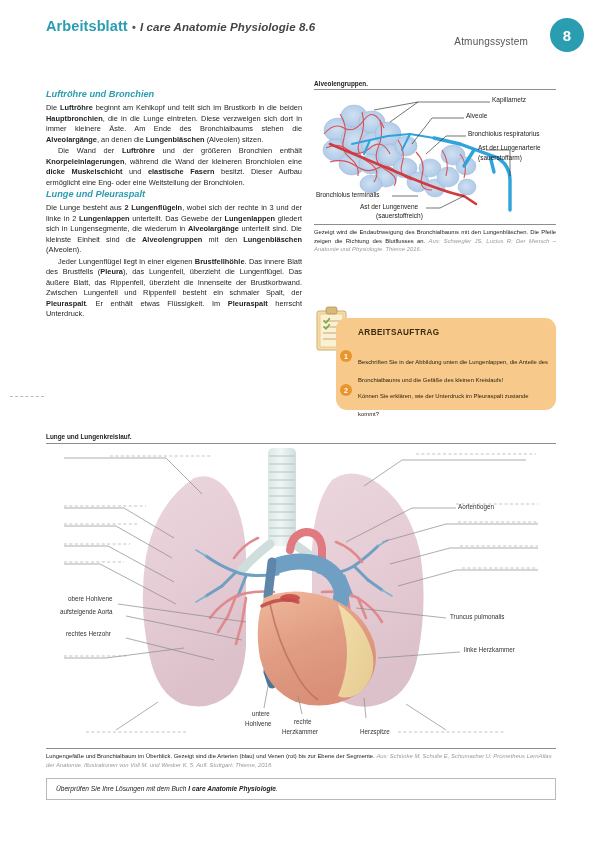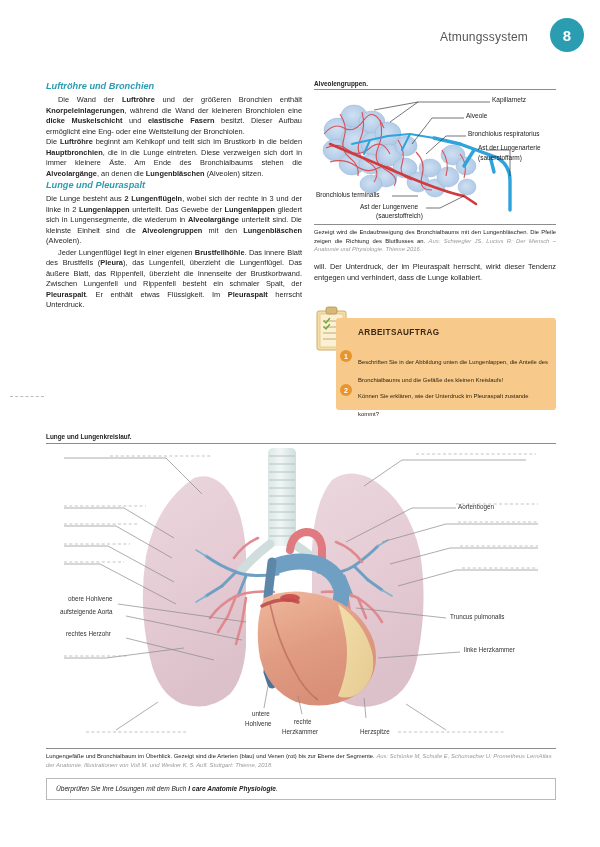--- a/index.html
+++ b/index.html
@@ -15,34 +15,34 @@
     width: 600px; height: 847px;
     background: #ffffff;
   }
   
   #header { position: absolute; left: 46px; top: 18px; width: 510px; height: 52px; }
   .hd-line1 { font-size: 14.5px; font-weight: bold; color: #2a9db0; letter-spacing: .1px; }
   .hd-line1 .sep { color: #555; font-weight: bold; font-size: 11px; }
   .hd-line1 .italic { font-style: italic; font-weight: bold; color: #444; font-size: 11.5px; }
   .hd-line2 { font-size: 14.5px; font-weight: bold; color: #2a9db0; margin-top: 2px; }
   #chapter-name {
-    position: absolute; right: 72px; top: 30px;
-    font-size: 12px; color: #555; letter-spacing: .2px;
+    position: absolute; right: 72px; top: 36px;
+    font-size: 10px; color: #555; letter-spacing: .2px;
   }
   #chapter-badge {
     position: absolute; right: 16px; top: 18px;
     width: 34px; height: 34px; border-radius: 50%;
     background: #2a9db0; color: #fff;
     font-size: 15px; font-weight: bold;
     display: flex; align-items: center; justify-content: center;
   }
 
   
   #left-col {
-    position: absolute; left: 46px; top: 80px; width: 256px;
+    position: absolute; left: 46px; top: 88px; width: 256px;
     font-size: 7.4px; line-height: 1.42; color: #252525; text-align: justify;
   }
   .sec-head {
     font-style: italic; font-weight: bold; color: #2a9db0;
     font-size: 9.2px; margin: 0 0 2px 0;
   }
   .sec-head.spaced { margin-top: 0; }
   .para { margin: 0 0 0 0; }
   .para.indent { text-indent: 12px; margin-top: 1px; }
   b { font-weight: bold; }
@@ -61,21 +61,21 @@
   }
   #fig1-caption .src { color: #9a9a9a; font-style: italic; }
   #right-text {
     position: absolute; left: 314px; top: 262px; width: 242px;
     font-size: 7.4px; line-height: 1.42; color: #252525; text-align: justify;
   }
 
   
   #taskbox {
     position: absolute; left: 336px; top: 318px; width: 220px; height: 92px;
-    background: #f7c98a; border-radius: 3px;
+    background: #f7c98a; border-radius: 11px;
   }
   #taskbox-title {
     position: absolute; left: 22px; top: 10px;
     font-size: 8.2px; font-weight: bold; color: #3a2a12; letter-spacing: .4px;
   }
   .task-item { position: absolute; left: 22px; width: 190px; }
   .task-num {
     position: absolute; left: -18px; top: 0;
     width: 12px; height: 12px; border-radius: 50%;
     background: #e8952e; color: #fff;
@@ -119,28 +119,33 @@
   
   .lbl { position: absolute; font-size: 6.5px; color: #1a1a1a; white-space: nowrap; }
   .lbl2 { position: absolute; font-size: 6.3px; color: #333; white-space: nowrap; }
 </style>
 </head>
 <body>
 
 <div id="page">
 
   <div id="header">
+    <div class="hd-line1">
+      <span>Arbeitsblatt</span>
+      <span class="sep">•</span>
+      <span class="italic">I care Anatomie Physiologie 8.6</span>
+    </div>
   </div>
   <div id="chapter-name">Atmungssystem</div>
   <div id="chapter-badge">8</div>
 
   <div id="left-col">
     <div class="sec-head">Luftröhre und Bronchien</div>
+    <div class="para">Die <b>Luftröhre</b> beginnt am Kehlkopf und teilt sich im Brustkorb in die beiden <b>Hauptbronchien</b>, die in die Lunge eintreten. Diese verzweigen sich dort in immer kleinere Äste. Am Ende des Bronchialbaums stehen die <b>Alveolargänge</b>, an denen die <b>Lungenbläschen</b> (Alveolen) sitzen.</div>
     <div class="para indent">Die Wand der <b>Luftröhre</b> und der größeren Bronchien enthält <b>Knorpeleinlagerungen</b>, während die Wand der kleineren Bronchiolen eine <b>dicke Muskelschicht</b> und <b>elastische Fasern</b> besitzt. Dieser Aufbau ermöglicht eine Eng- oder eine Weitstellung der Bronchiolen.</div>
-    <div class="para">Die <b>Luftröhre</b> beginnt am Kehlkopf und teilt sich im Brustkorb in die beiden <b>Hauptbronchien</b>, die in die Lunge eintreten. Diese verzweigen sich dort in immer kleinere Äste. Am Ende des Bronchialbaums stehen die <b>Alveolargänge</b>, an denen die <b>Lungenbläschen</b> (Alveolen) sitzen.</div>
 
     <div class="sec-head spaced">Lunge und Pleuraspalt</div>
     <div class="para">Die Lunge besteht aus <b>2 Lungenflügeln</b>, wobei sich der rechte in 3 und der linke in 2 <b>Lungenlappen</b> unterteilt. Das Gewebe der <b>Lungenlappen</b> gliedert sich in Lungensegmente, die wiederum in <b>Alveolargänge</b> unterteilt sind. Die kleinste Einheit sind die <b>Alveolengruppen</b> mit den <b>Lungenbläschen</b> (Alveolen).</div>
     <div class="para indent">Jeder Lungenflügel liegt in einer eigenen <b>Brustfellhöhle</b>. Das innere Blatt des Brustfells (<b>Pleura</b>), das Lungenfell, überzieht die Lungenflügel. Das äußere Blatt, das Rippenfell, überzieht die Innenseite der Brustkorbwand. Zwischen Lungenfell und Rippenfell besteht ein schmaler Spalt, der <b>Pleuraspalt</b>. Er enthält etwas Flüssigkeit. Im <b>Pleuraspalt</b> herrscht Unterdruck.</div>
 
   </div>
 
   <div id="fig1-caption-top">Alveolengruppen.</div>
   <div id="fig1-rule"></div>
 
@@ -227,21 +232,20 @@
     <span class="lbl" style="left:46px; top:111px;">Ast der Lungenvene</span>
     <span class="lbl" style="left:62px; top:120px;">(sauerstoffreich)</span>
   </div>
 
   <div id="fig1-rule2"></div>
   <div id="fig1-caption">
     <span>Gezeigt wird die Endaufzweigung des Bronchialbaums mit den Lungenbläschen. Die Pfeile zeigen die Richtung des Blutflusses an.</span>
     <span class="src">Aus: Schwegler JS, Lucius R: Der Mensch – Anatomie und Physiologie. Thieme 2016.</span>
   </div>
 
-  <div id="right-text">will. Der Unterdruck, der im Pleuraspalt herrscht, wirkt dieser Tendenz entgegen und verhindert, dass die Lunge kollabiert.</div>
 
   <div id="clipboard-icon">
     <svg viewBox="0 0 36 46" width="36" height="46">
       <rect x="3" y="5" width="29" height="39" rx="2" fill="#f3d89a" stroke="#c9a council" stroke-width="0"></rect>
       <rect x="3" y="5" width="29" height="39" rx="2" fill="#f5dda6" stroke="#cfae6e" stroke-width="1"></rect>
       <rect x="6" y="8" width="23" height="33" fill="#fcf0d2" stroke="#e0c489" stroke-width="0.8"></rect>
       <rect x="12" y="1" width="11" height="7" rx="2" fill="#d9b97a" stroke="#b5934f" stroke-width="0.8"></rect>
       <g stroke="#b9a071" stroke-width="0.9">
         <line x1="9" y1="15" x2="26" y2="15"></line>
         <line x1="9" y1="21" x2="26" y2="21"></line>

